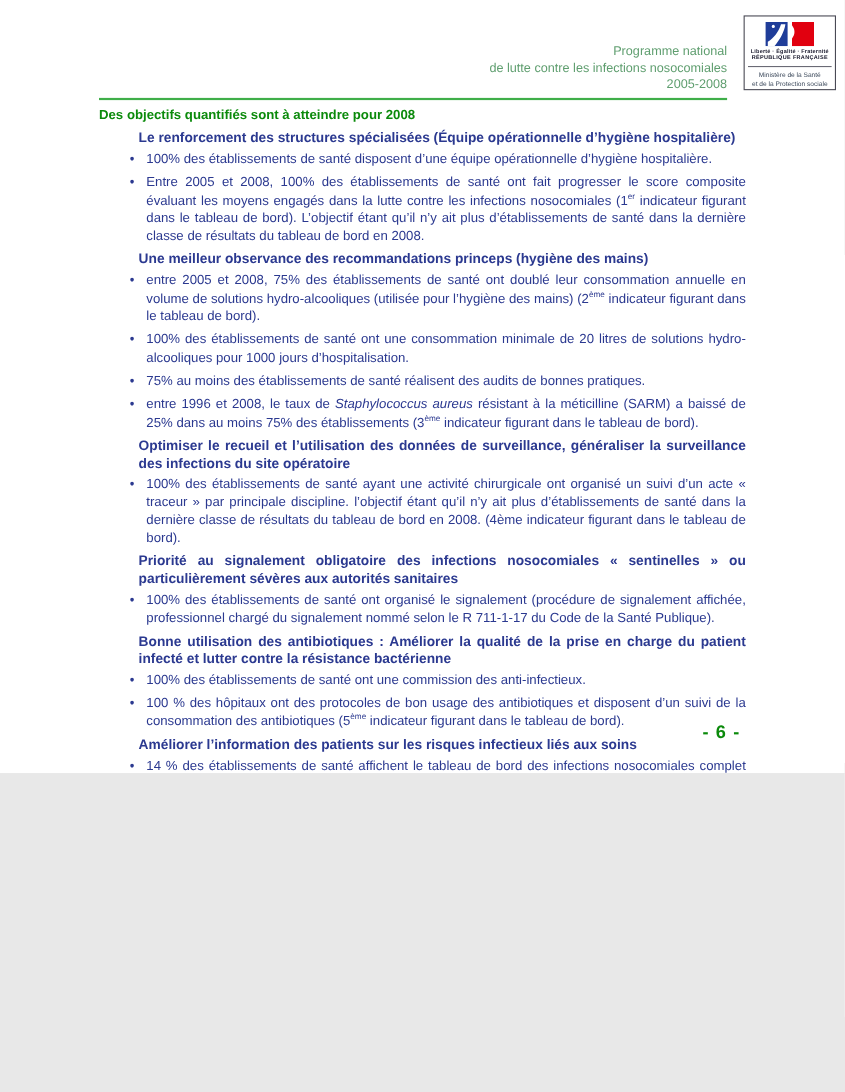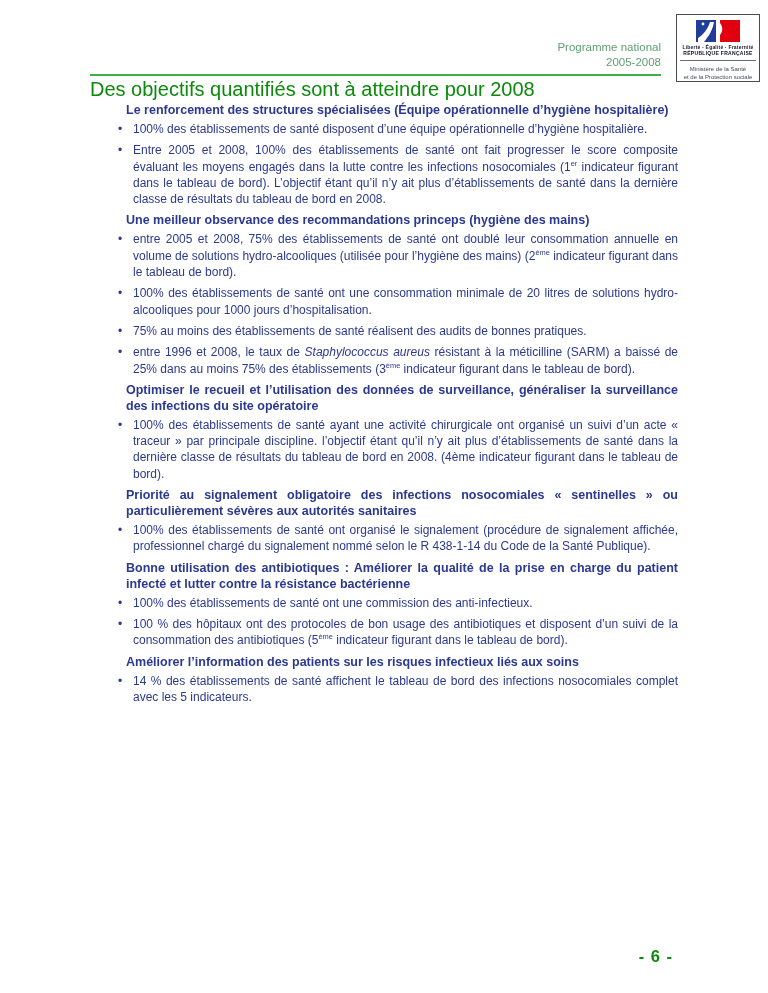--- a/index.html
+++ b/index.html
@@ -1,18 +1,18 @@
 <!DOCTYPE html>
 <html lang="fr"><head>
 <meta charset="utf-8">
 <style>
   html,body{margin:0;padding:0;background:#e8e8e8;}
   .page{
     position:relative;
-    width:768px;height:993px;
+    width:768px;height:703px;
     background:#ffffff;
     font-family:"Liberation Sans", sans-serif;
     overflow:hidden;
     margin:0 auto;
     --body-blue:#2b3990;
     --title-green:#0b8a0b;
     --hdr-green:#5f9e6f;
     --rule-green:#3fae49;
   }
   .content{position:absolute;left:90px;right:90px;top:0;}
@@ -37,22 +37,22 @@
   }
   .flag{margin-top:5px;line-height:0;}
   .motto{font-size:5px;line-height:6px;color:#1a1a2e;font-weight:bold;margin-top:2px;letter-spacing:0.2px;}
   .republic{font-size:5px;line-height:6px;color:#101024;font-weight:bold;letter-spacing:0.3px;}
   .logo-divider{border-top:1px solid #6a6a75;margin:4px 3px 0 3px;}
   .ministry{font-size:6px;line-height:7.5px;color:#3d4a5c;margin-top:5px;}
 
   
   .doc-title{
     margin:3px 0 2px 0;
-    font-size:20px;line-height:20px;
-    font-weight:normal;
+    font-size:12px;line-height:20px;
+    font-weight:bold;
     color:var(--title-green);
   }
 
   
   .section-heading{
     margin:3px 0 0 0;
     font-size:12.5px;line-height:16px;
     font-weight:bold;
     color:var(--body-blue);
     text-align:justify;
@@ -103,20 +103,21 @@
     <div class="ministry">
       <div>Ministère de la Santé</div>
       <div>et de la Protection sociale</div>
     </div>
   </div>
 
   <div class="content">
 
     <div class="header-text">
       <div>Programme national</div>
+      <div>de lutte contre les infections nosocomiales</div>
       <div>2005-2008</div>
     </div>
     <div class="header-rule"></div>
 
     <h1 class="doc-title">Des objectifs quantifiés sont à atteindre pour 2008</h1>
 
     <div id="sections-host">
   <div class="section">
     <h2 class="section-heading"><span>Le renforcement des structures spécialisées (Équipe opérationnelle d’hygiène hospitalière)</span></h2>
     <ul class="bullet-list">
@@ -138,21 +139,21 @@
   <div class="section">
     <h2 class="section-heading"><span>Optimiser le recueil et l’utilisation des données de surveillance, généraliser la surveillance des infections du site opératoire</span></h2>
     <ul class="bullet-list">
             <li class="bullet-item"><span>100% des établissements de santé ayant une activité chirurgicale ont organisé un suivi d’un acte « traceur » par principale discipline. l’objectif étant qu’il n’y ait plus d’établissements de santé dans la dernière classe de résultats du tableau de bord en 2008. (4ème indicateur figurant dans le tableau de bord).</span></li>
           </ul>
   </div>
 
   <div class="section">
     <h2 class="section-heading"><span>Priorité au signalement obligatoire des infections nosocomiales « sentinelles » ou particulièrement sévères aux autorités sanitaires</span></h2>
     <ul class="bullet-list">
-            <li class="bullet-item"><span>100% des établissements de santé ont organisé le signalement (procédure de signalement affichée, professionnel chargé du signalement nommé selon le R 438-1-14 du Code de la Santé Publique).</span></li>
+            <li class="bullet-item"><span>100% des établissements de santé ont organisé le signalement (procédure de signalement affichée, professionnel chargé du signalement nommé selon le R 711-1-17 du Code de la Santé Publique).</span></li>
           </ul>
   </div>
 
   <div class="section">
     <h2 class="section-heading"><span>Bonne utilisation des antibiotiques : Améliorer la qualité de la prise en charge du patient infecté et lutter contre la résistance bactérienne</span></h2>
     <ul class="bullet-list">
             <li class="bullet-item"><span>100% des établissements de santé ont une commission des anti-infectieux.</span></li>
             <li class="bullet-item"><span>100 % des hôpitaux ont des protocoles de bon usage des antibiotiques et disposent d’un suivi de la consommation des antibiotiques (5</span><sup>ème</sup><span> indicateur figurant dans le tableau de bord).</span></li>
           </ul>
   </div>

